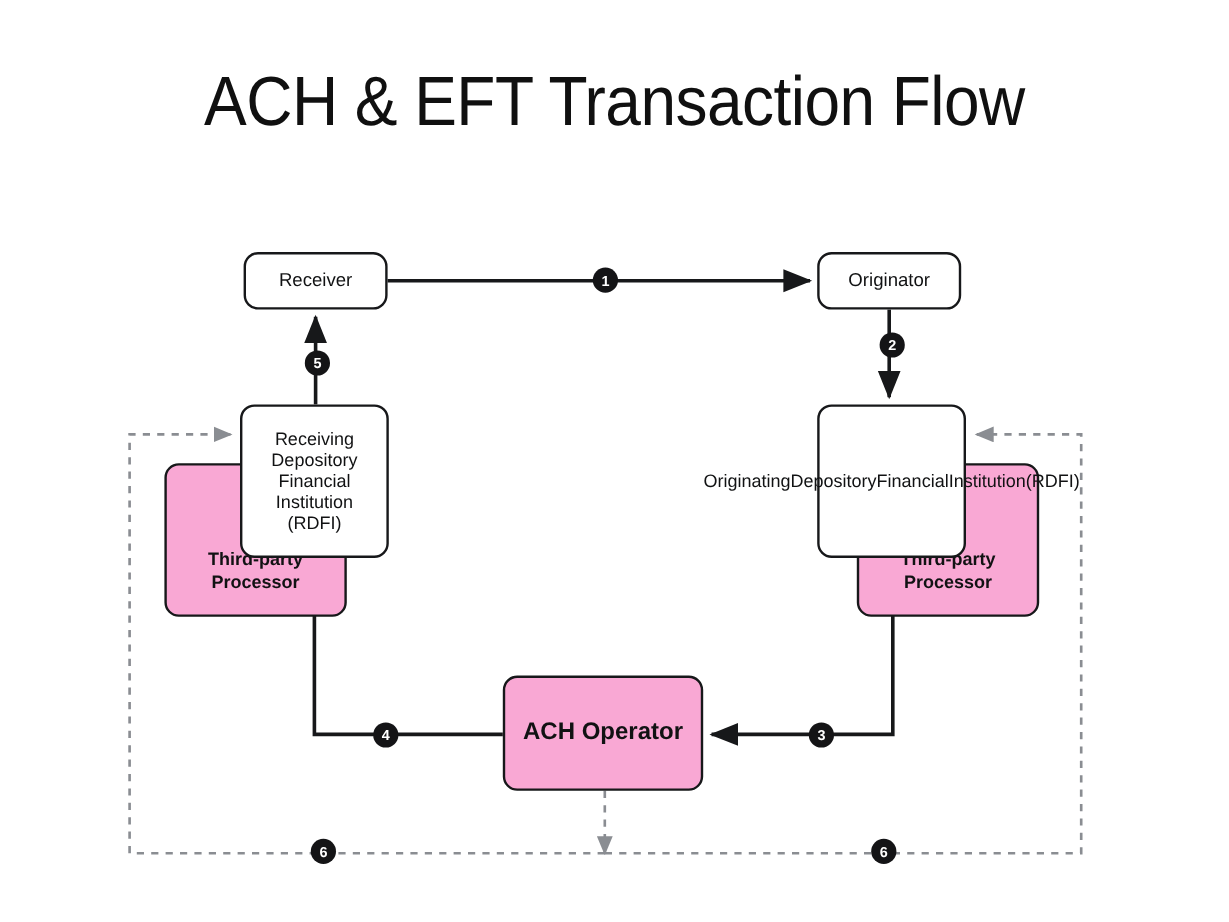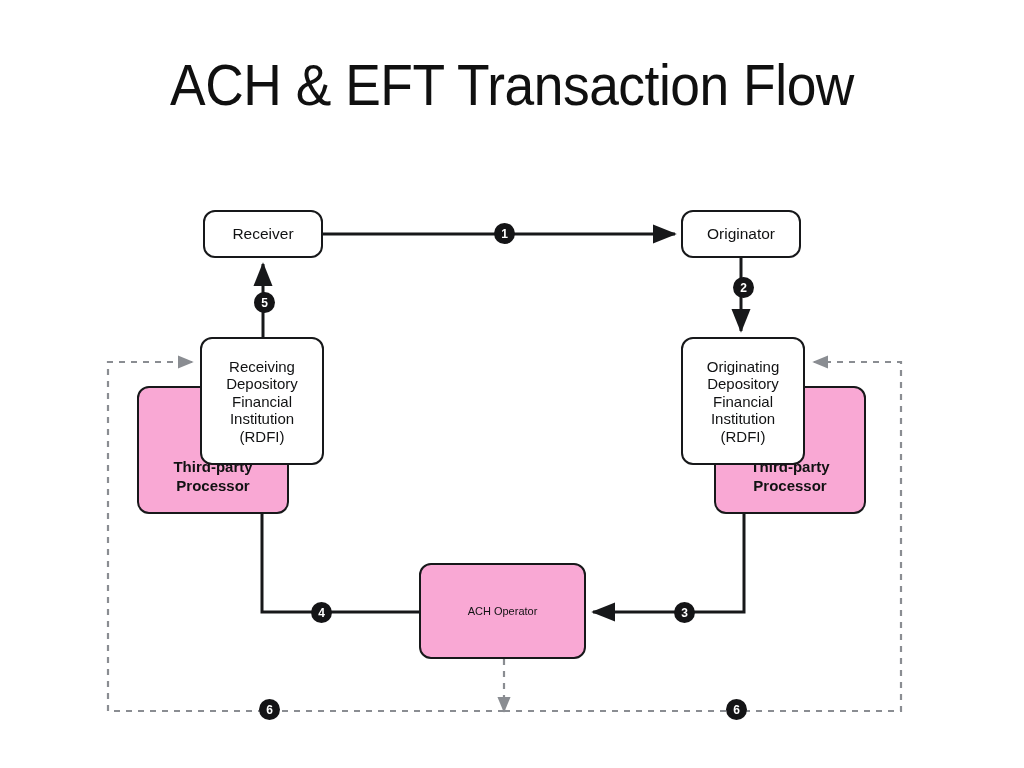--- a/index.html
+++ b/index.html
@@ -74,37 +74,37 @@
     left: 681px; top: 210px; width: 120px; height: 48px;
     font-size: 15.5px;
     text-align: center;
   }
   #node-rdfi {
     left: 200px; top: 337px; width: 124px; height: 128px;
     font-size: 15px; flex-direction: column; padding-top: 1px;
   }
   #node-odfi {
     left: 681px; top: 337px; width: 124px; height: 128px;
-    font-size: 15px; flex-direction: column; padding-top: 1px;
+    font-size: 15px; flex-direction: row; padding-top: 1px;
   }
   #node-tpp-left {
     left: 137px; top: 386px; width: 152px; height: 128px;
     font-size: 15px; font-weight: bold; flex-direction: column;
     justify-content: center; padding-top: 54px; box-sizing: border-box;
   }
   #node-tpp-left .node-line { line-height: 1.25; }
   #node-tpp-right {
     left: 714px; top: 386px; width: 152px; height: 128px;
     font-size: 15px; font-weight: bold; flex-direction: column;
     justify-content: center; padding-top: 54px; box-sizing: border-box;
   }
   #node-tpp-right .node-line { line-height: 1.25; }
   #node-ach {
     left: 419px; top: 563px; width: 167px; height: 96px;
-    font-size: 11px; font-weight: normal;
+    font-size: 20px; font-weight: bold;
   }
   .badge {
     position: absolute;
     width: 21px; height: 21px;
     border-radius: 50%;
     background: #141416;
     color: #ffffff;
     font-family: "Liberation Sans", sans-serif;
     font-size: 12px;
     font-weight: bold;

